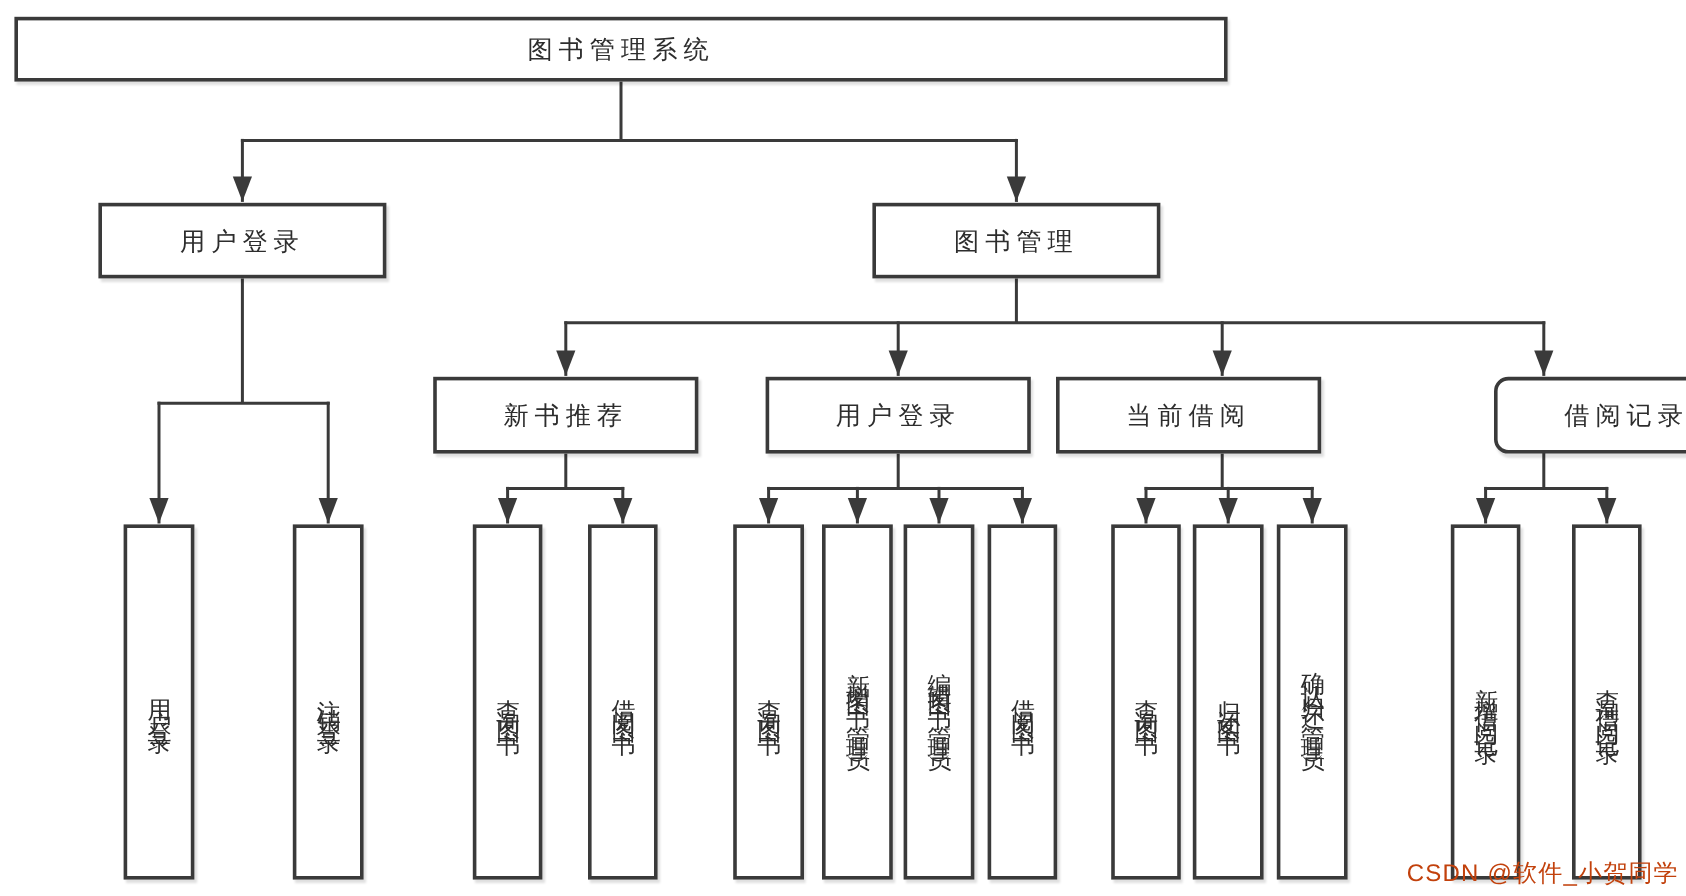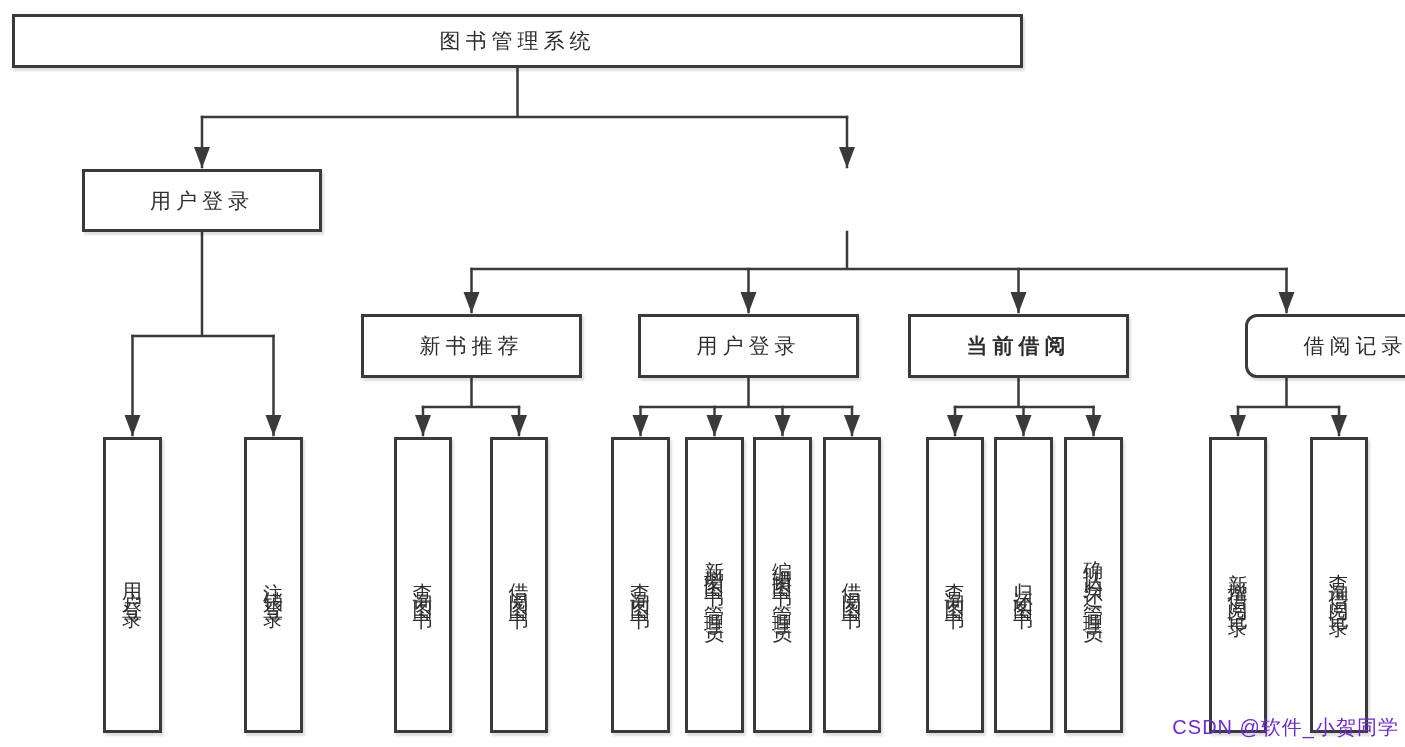--- a/index.html
+++ b/index.html
@@ -26,21 +26,21 @@
   }
   
   #n-root{left:12px;top:14px;width:1011px;height:54px;}
   
   #n-user-login{left:82px;top:169px;width:240px;height:63px;}
   #n-book-mgmt{left:727px;top:169px;width:240px;height:63px;}
   
   .l3{top:314px;width:221px;height:64px;}
   #n-new-book{left:361px;}
   #n-book-borrow{left:638px;}
-  #n-current-borrow{left:908px;font-weight:bold;}
+  #n-current-borrow{left:880px;}
   #n-borrow-records{left:1245px;border-radius:12px;}
   
   .leaf{top:437px;width:59px;height:296px;}
   #lf-a1{left:103px;}
   #lf-a2{left:244px;}
   #lf-b1{left:394px;width:58px;}
   #lf-b2{left:490px;width:58px;}
   #lf-c1{left:611px;}
   #lf-c2{left:685px;}
   #lf-c3{left:753px;}
@@ -48,21 +48,21 @@
   #lf-d1{left:926px;width:58px;}
   #lf-d2{left:994px;}
   #lf-d3{left:1064px;}
   #lf-e1{left:1209px;width:58px;}
   #lf-e2{left:1310px;width:58px;}
   
   #watermark{
     position:absolute;
     right:6px;bottom:6px;
     font-size:20px;
-    color:#6d28d9;
+    color:#c2410c;
     letter-spacing:1px;
     z-index:10;
     white-space:nowrap;
   }
 </style>
 </head>
 <body>
 
 <div id="canvas">
 
@@ -103,20 +103,23 @@
       <line x1="1339" y1="407" x2="1339" y2="435" marker-end="url(#arrow)"></line>
     </g>
   </svg>
 
   <div class="box" id="n-root">
     <span class="hlabel">图书管理系统</span>
   </div>
 
   <div class="box" id="n-user-login">
     <span class="hlabel">用户登录</span>
+  </div>
+  <div class="box" id="n-book-mgmt">
+    <span class="hlabel">图书管理</span>
   </div>
 
   <div class="box l3" id="n-new-book">
     <span class="hlabel">新书推荐</span>
   </div>
   <div class="box l3" id="n-book-borrow">
     <span class="hlabel">用户登录</span>
   </div>
   <div class="box l3" id="n-current-borrow">
     <span class="hlabel">当前借阅</span>

